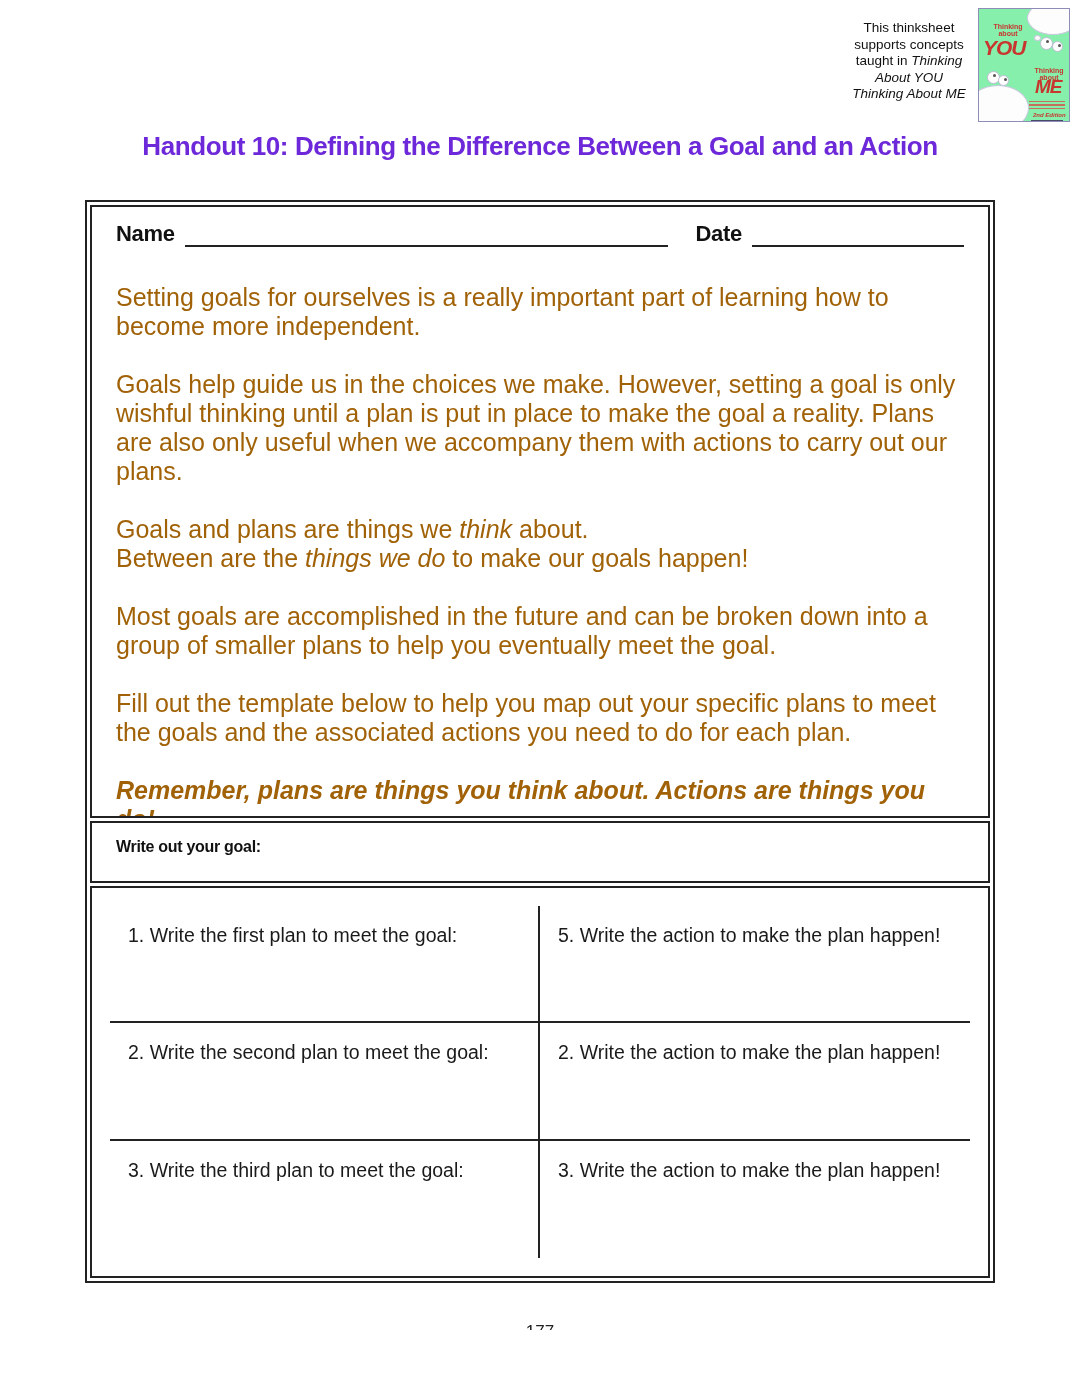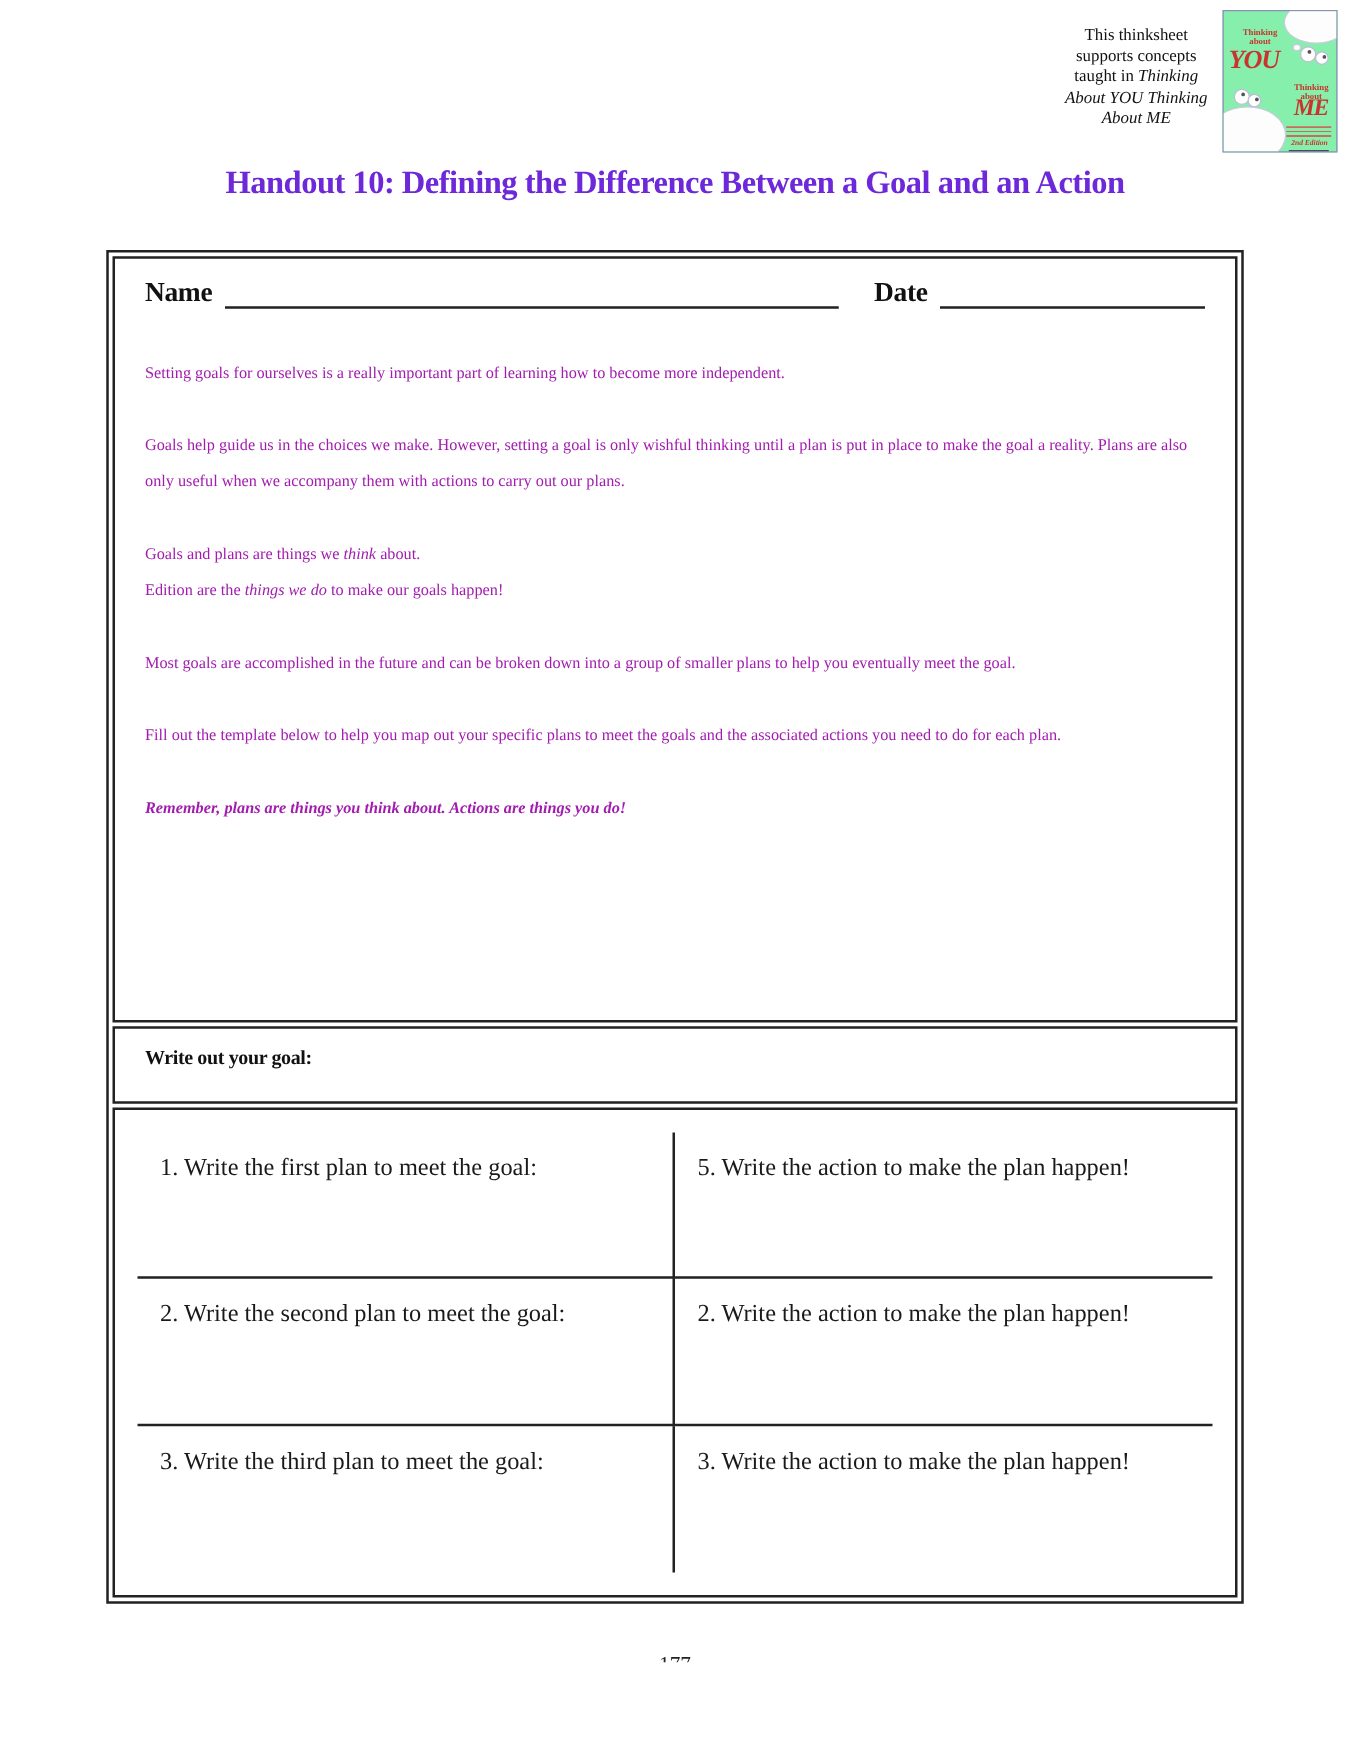--- a/index.html
+++ b/index.html
@@ -5,21 +5,20 @@
   * { margin: 0; padding: 0; box-sizing: border-box; }
   html, body { background: #ffffff; }
   body { font-family: "Liberation Sans", sans-serif; color: #1a1a1a; }
   .page {
     position: relative;
     width: 1080px;
     height: 1330px;
     background: #ffffff;
     overflow: hidden;
     margin: 0 auto;
-    font-family: Liberation Serif, serif;
   }
 
   
   .note {
     position: absolute;
     top: 20px;
     right: 110px;
     width: 122px;
     text-align: center;
     font-size: 13.5px;
@@ -114,21 +113,21 @@
     font-size: 22px;
     font-weight: bold;
     letter-spacing: -0.3px;
     color: #111;
     height: 32px;
   }
   .fill-line { border-bottom: 2px solid #222; height: 26px; }
   .name-line { flex: 1 1 auto; margin-left: 10px; margin-right: 28px; }
   .date-line { width: 212px; margin-left: 10px; }
 
-  .para { font-size: 13px; line-height: 29px; margin-top: 29px; color: #a21caf; }
+  .para { font-size: 25px; line-height: 29px; margin-top: 29px; color: #a16207; }
   .para.first { margin-top: 30px; }
   .para em { font-style: italic; }
   .remember { font-weight: bold; font-style: italic; }
 
   .section-b {
     height: 62px;
     padding: 15px 24px;
     font-size: 16px;
     font-weight: bold;
     letter-spacing: -0.3px;
@@ -190,21 +189,21 @@
         <span>Name</span>
         <span class="fill-line name-line"></span>
         <span>Date</span>
         <span class="fill-line date-line"></span>
       </div>
 
       <p class="para first">Setting goals for ourselves is a really important part of learning how to become more independent.</p>
 
       <p class="para">Goals help guide us in the choices we make. However, setting a goal is only wishful thinking until a plan is put in place to make the goal a reality. Plans are also only useful when we accompany them with actions to carry out our plans.</p>
 
-      <p class="para"><span>Goals and plans are things we </span><em>think</em><span> about.</span><br><span>Edition are the </span><em>things we do</em><span> to make our goals happen!</span></p>
+      <p class="para"><span>Goals and plans are things we </span><em>think</em><span> about.</span><br><span>Between are the </span><em>things we do</em><span> to make our goals happen!</span></p>
 
       <p class="para">Most goals are accomplished in the future and can be broken down into a group of smaller plans to help you eventually meet the goal.</p>
 
       <p class="para">Fill out the template below to help you map out your specific plans to meet the goals and the associated actions you need to do for each plan.</p>
 
       <p class="para remember">Remember, plans are things you think about. Actions are things you do!</p>
     </div>
 
     <div class="section section-b">
       <span>Write out your goal:</span>

